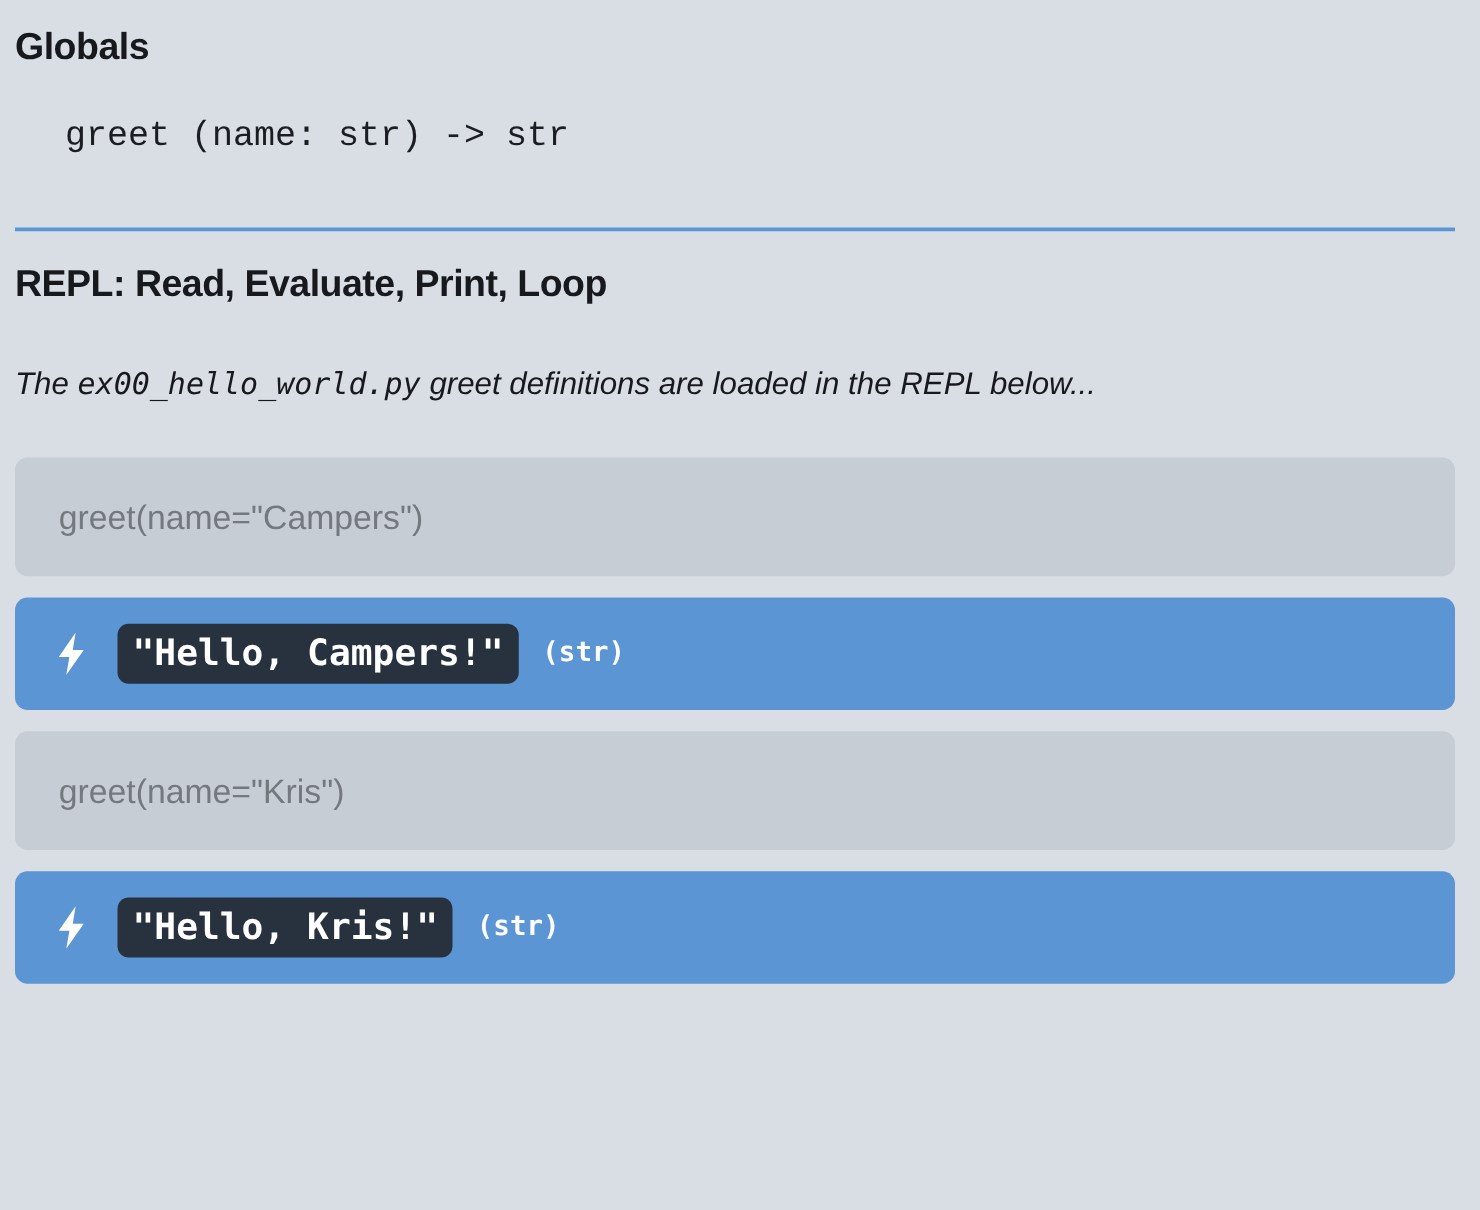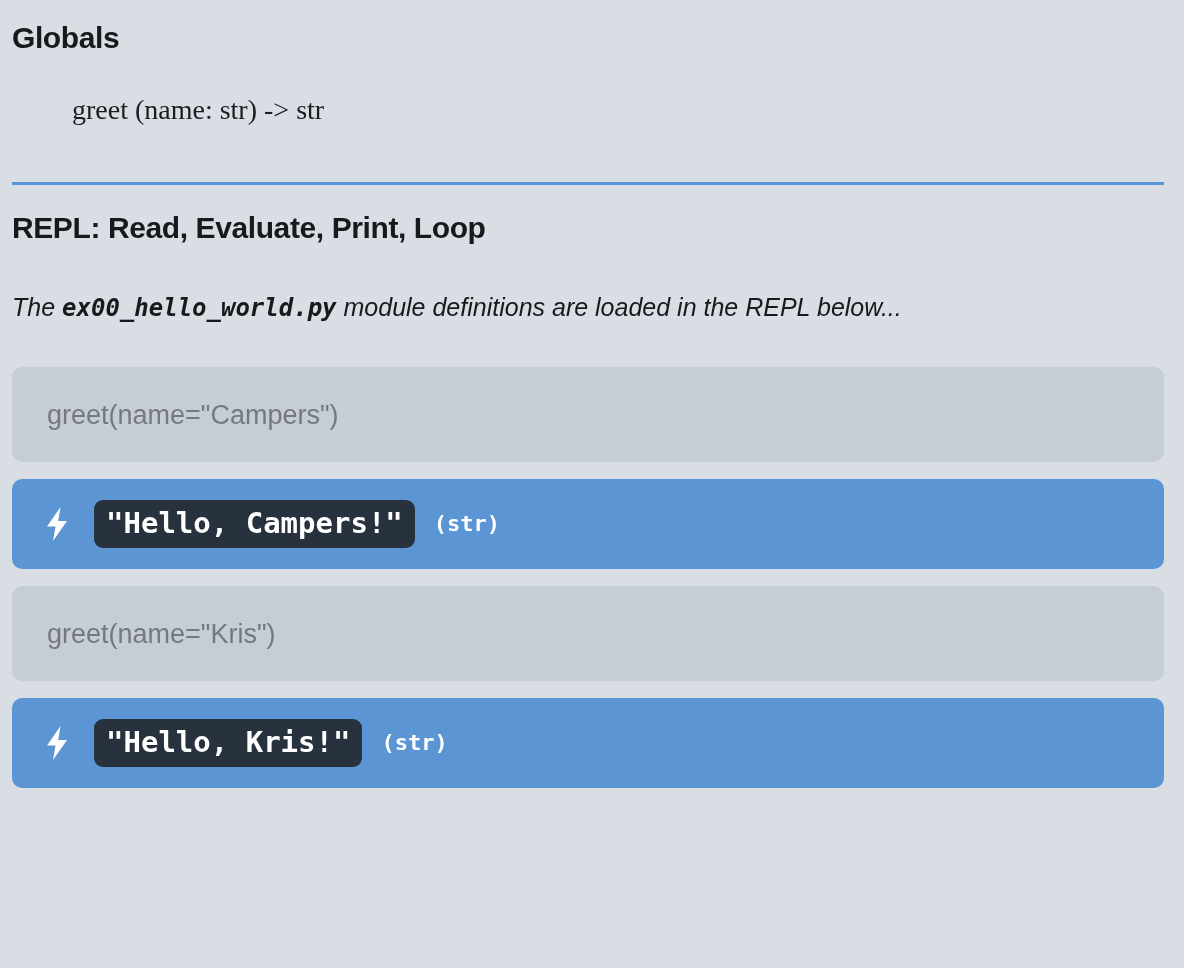--- a/index.html
+++ b/index.html
@@ -34,25 +34,25 @@
     color: #17191c;
     margin: 0;
     padding-top: 21px;
   }
 
   .globals-body {
     padding-top: 38px;
   }
 
   .signature {
-    font-family: Liberation Serif, serif;
+    font-family: Liberation Mono, monospace;
     font-size: 28px;
     line-height: 34px;
     color: #1b1d20;
-    margin-left: 60px;
+    margin-left: 40px;
     white-space: pre;
   }
 
   .divider {
     height: 3px;
     background: #5b95d3;
     border: 0;
     margin: 0;
     margin-top: 55px;
     width: 1152px;
@@ -77,21 +77,20 @@
     line-height: 49px;
     color: #17191c;
     margin: 0;
     padding-top: 38px;
     max-width: 1065px;
   }
   .repl-desc .mono {
     font-family: "DejaVu Sans Mono", "Liberation Mono", monospace;
     font-style: italic;
     font-size: 24px;
-    font-weight: bold;
   }
 
   
   .cells {
     margin-top: 34px;
   }
 
   .cell-input {
     box-sizing: border-box;
     width: 1152px;
@@ -167,21 +166,21 @@
     <div class="globals-body">
       <div class="signature">greet (name: str) -&gt; str</div>
     </div>
   </section>
 
   <hr class="divider">
 
   <section>
     <h2 class="repl-title">REPL: Read, Evaluate, Print, Loop</h2>
 
-    <p class="repl-desc"><span>The </span><span class="mono">ex00_hello_world.py</span><span> module definitions are loaded in the REPL below...</span></p>
+    <p class="repl-desc"><span>The </span><span class="mono">ex00_hello_world.py</span><span> greet definitions are loaded in the REPL below...</span></p>
 
     <div class="cells">
 
       <div class="cell-input">
         <span class="cell-input-text">greet(name="Campers")</span>
       </div>
 
       <div class="cell-output">
         <span class="bolt-icon">
           <svg width="26" height="34" viewBox="0 0 26 34" aria-hidden="true">

